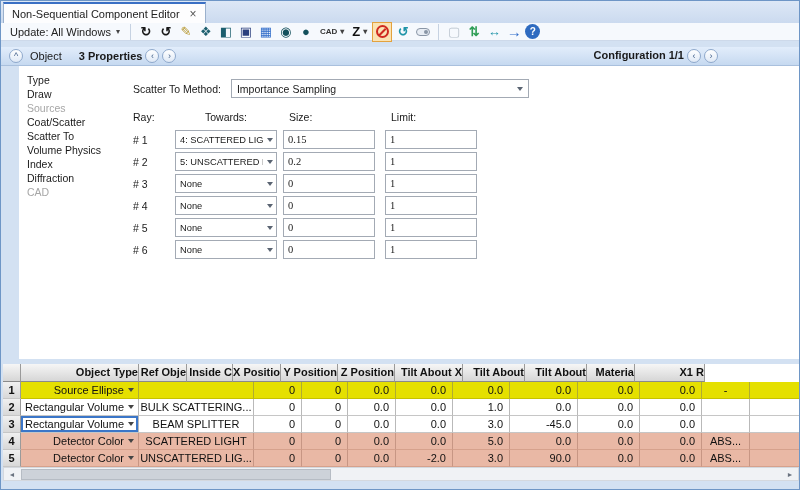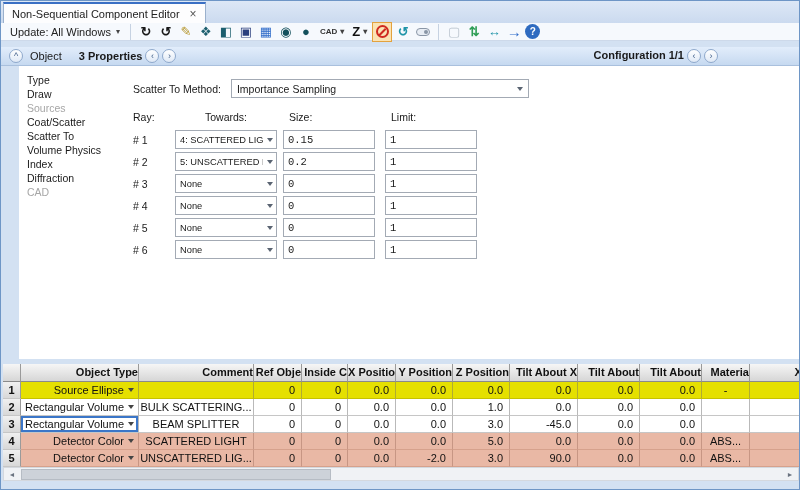--- a/index.html
+++ b/index.html
@@ -59,21 +59,21 @@
   .m-combo{width:298px}
   .s-head{display:flex;height:14px;margin-bottom:5px}
   .sh-ray{width:42px}
   .sh-towards{width:102px;text-align:center;margin-right:6px}
   .sh-size{width:92px;margin-right:10px;padding-left:6px}
   .sh-limit{width:92px;padding-left:6px}
   .s-row{display:flex;align-items:center;height:19px;margin-bottom:3px}
   .s-ray{width:42px}
   .s-towards{width:102px;margin-right:6px;font-size:9.3px;padding:0 3px 0 4px}
   .combo-text{white-space:nowrap;overflow:hidden}
-  input.field{width:92px;height:19px;border:1px solid #a3aab4;font-family:Liberation Mono, monospace;font-size:10.5px;padding:0 4px;color:#1a1a1a;background:#fff}
+  input.field{width:92px;height:19px;border:1px solid #a3aab4;font-family:Liberation Serif, serif;font-size:10.5px;padding:0 4px;color:#1a1a1a;background:#fff}
   .s-size{margin-right:10px}
 
   
   .otable{position:absolute;top:363px;left:2px;width:796px;background:#fff;font-size:11px;overflow:hidden;color:#111}
   .t-row{display:flex;height:17px;line-height:16px;width:817px}
   .t-head{height:18px;line-height:17px}
   .c{flex:none;border-right:1px solid #b9b9b9;border-bottom:1px solid #c6c6c6;overflow:hidden;white-space:nowrap}
   .t-head .c{background:linear-gradient(#f6f6f6,#d6d6d6);font-weight:bold;text-align:right;border-right:1px solid #9a9a9a;border-bottom:1px solid #8a8a8a}
   .rownum{background:linear-gradient(#f0f0f0,#d8d8d8);font-weight:bold;text-align:center;border-right:1px solid #9a9a9a}
   .ot{display:flex;align-items:center;justify-content:flex-end;padding-right:4px;gap:4px}
@@ -236,21 +236,20 @@
         <input class="field s-size" data-name="size-input" value="0" style="">
         <input class="field s-limit" data-name="limit-input" value="1" style="">
       </div>
     </div>
   </div>
 
   <div class="otable" data-name="object-spreadsheet">
     <div class="t-row t-head" data-name="table-header-row">
       <div class="c w0" data-name="header-row-number"></div>
       <div class="c w1" data-name="header-object-type">Object Type</div>
-      <div class="c w2" data-name="header-comment">Comment</div>
       <div class="c w3" data-name="header-ref-object">Ref Obje</div>
       <div class="c w4" data-name="header-inside-of">Inside C</div>
       <div class="c w5" data-name="header-x-position">X Positio</div>
       <div class="c w6" data-name="header-y-position">Y Position</div>
       <div class="c w7" data-name="header-z-position">Z Position</div>
       <div class="c w8" data-name="header-tilt-x">Tilt About X</div>
       <div class="c w9" data-name="header-tilt-y">Tilt About</div>
       <div class="c w10" data-name="header-tilt-z">Tilt About</div>
       <div class="c w11" data-name="header-material">Materia</div>
       <div class="c w12" data-name="header-x1">X1 R</div>

